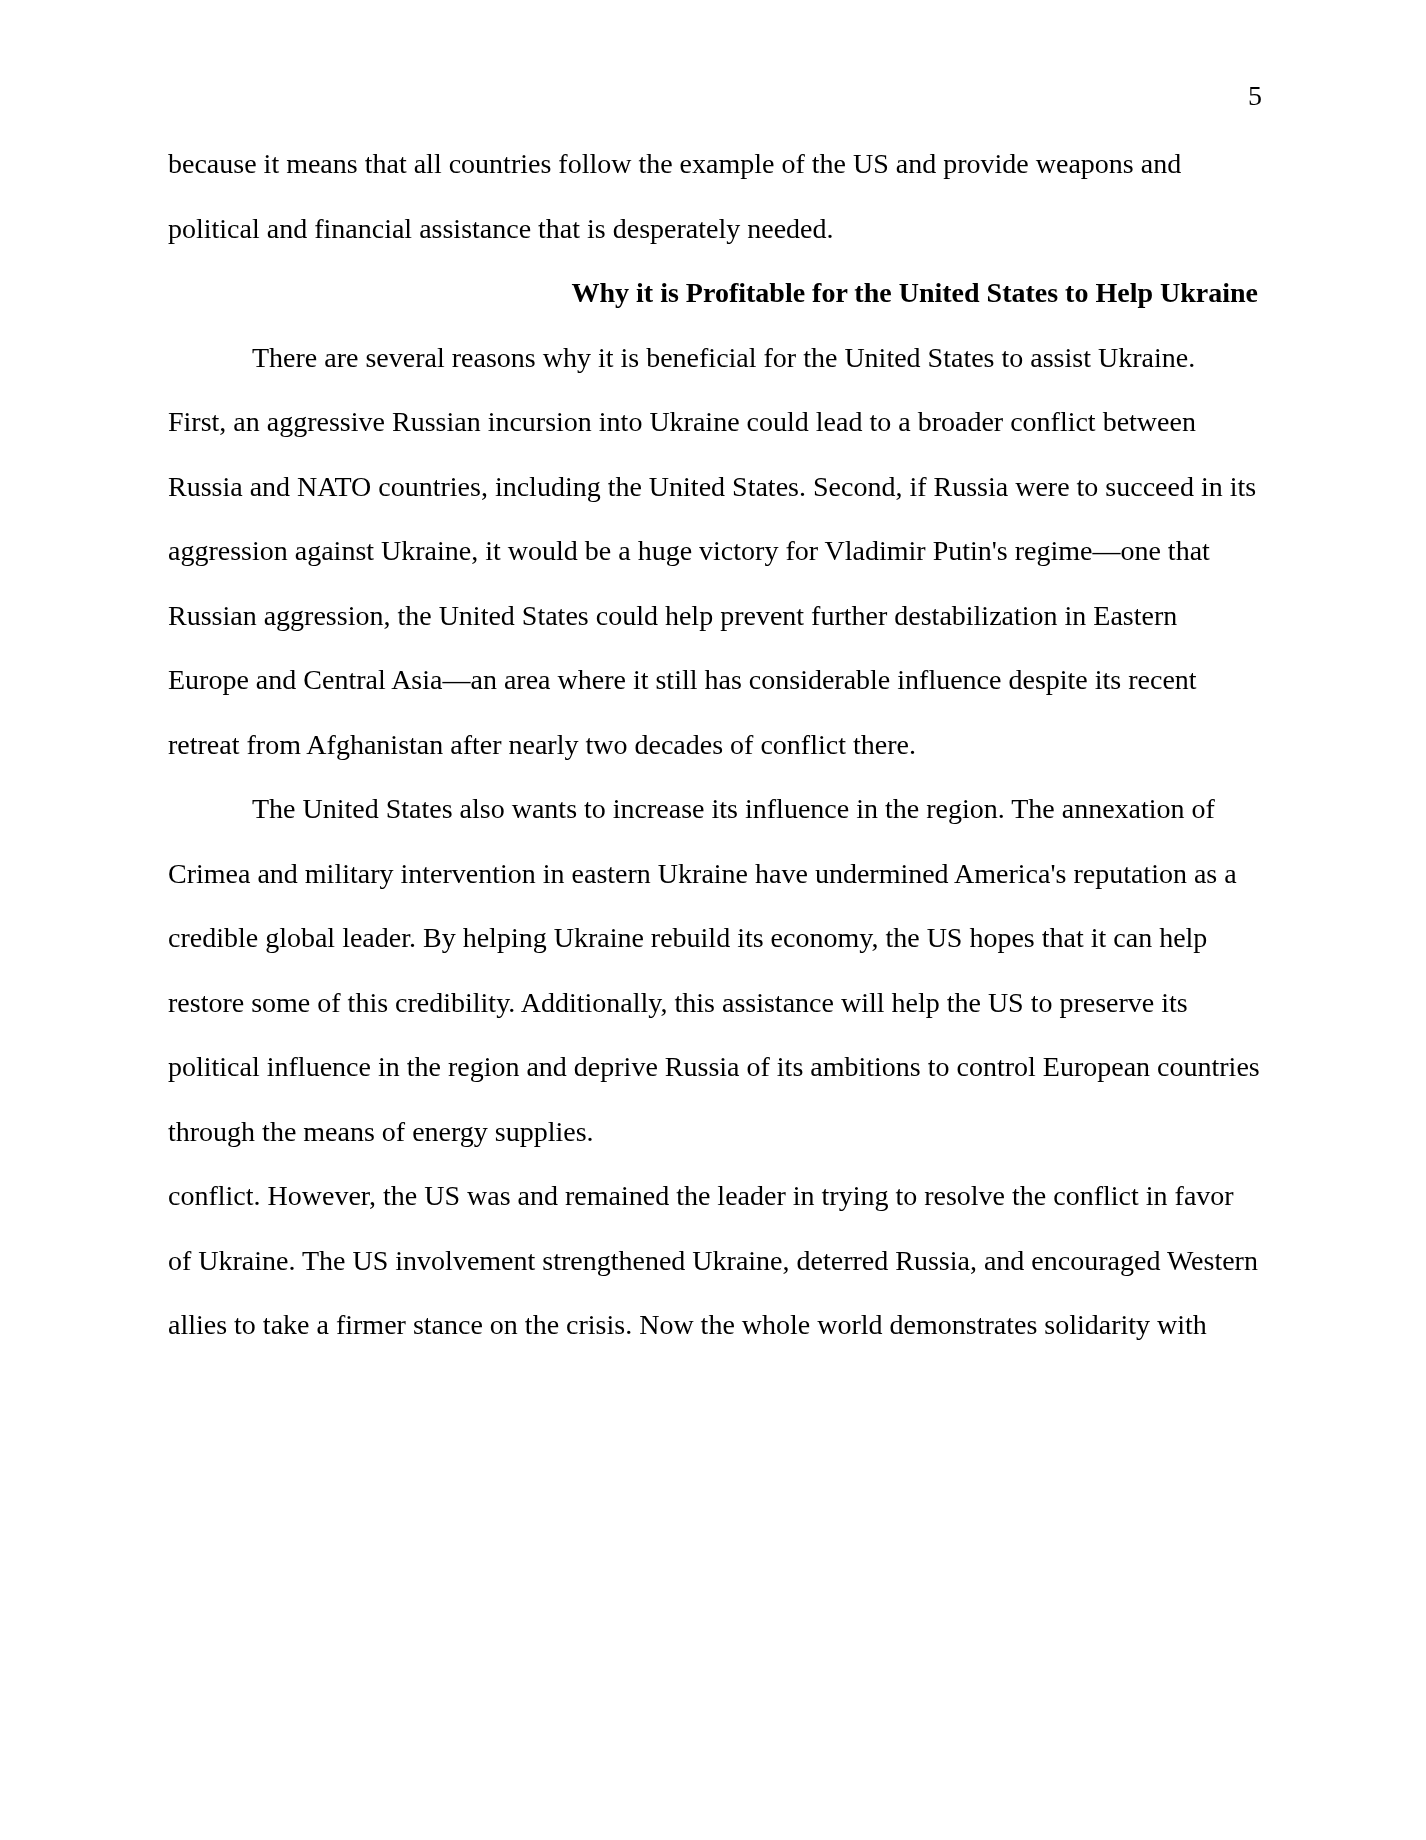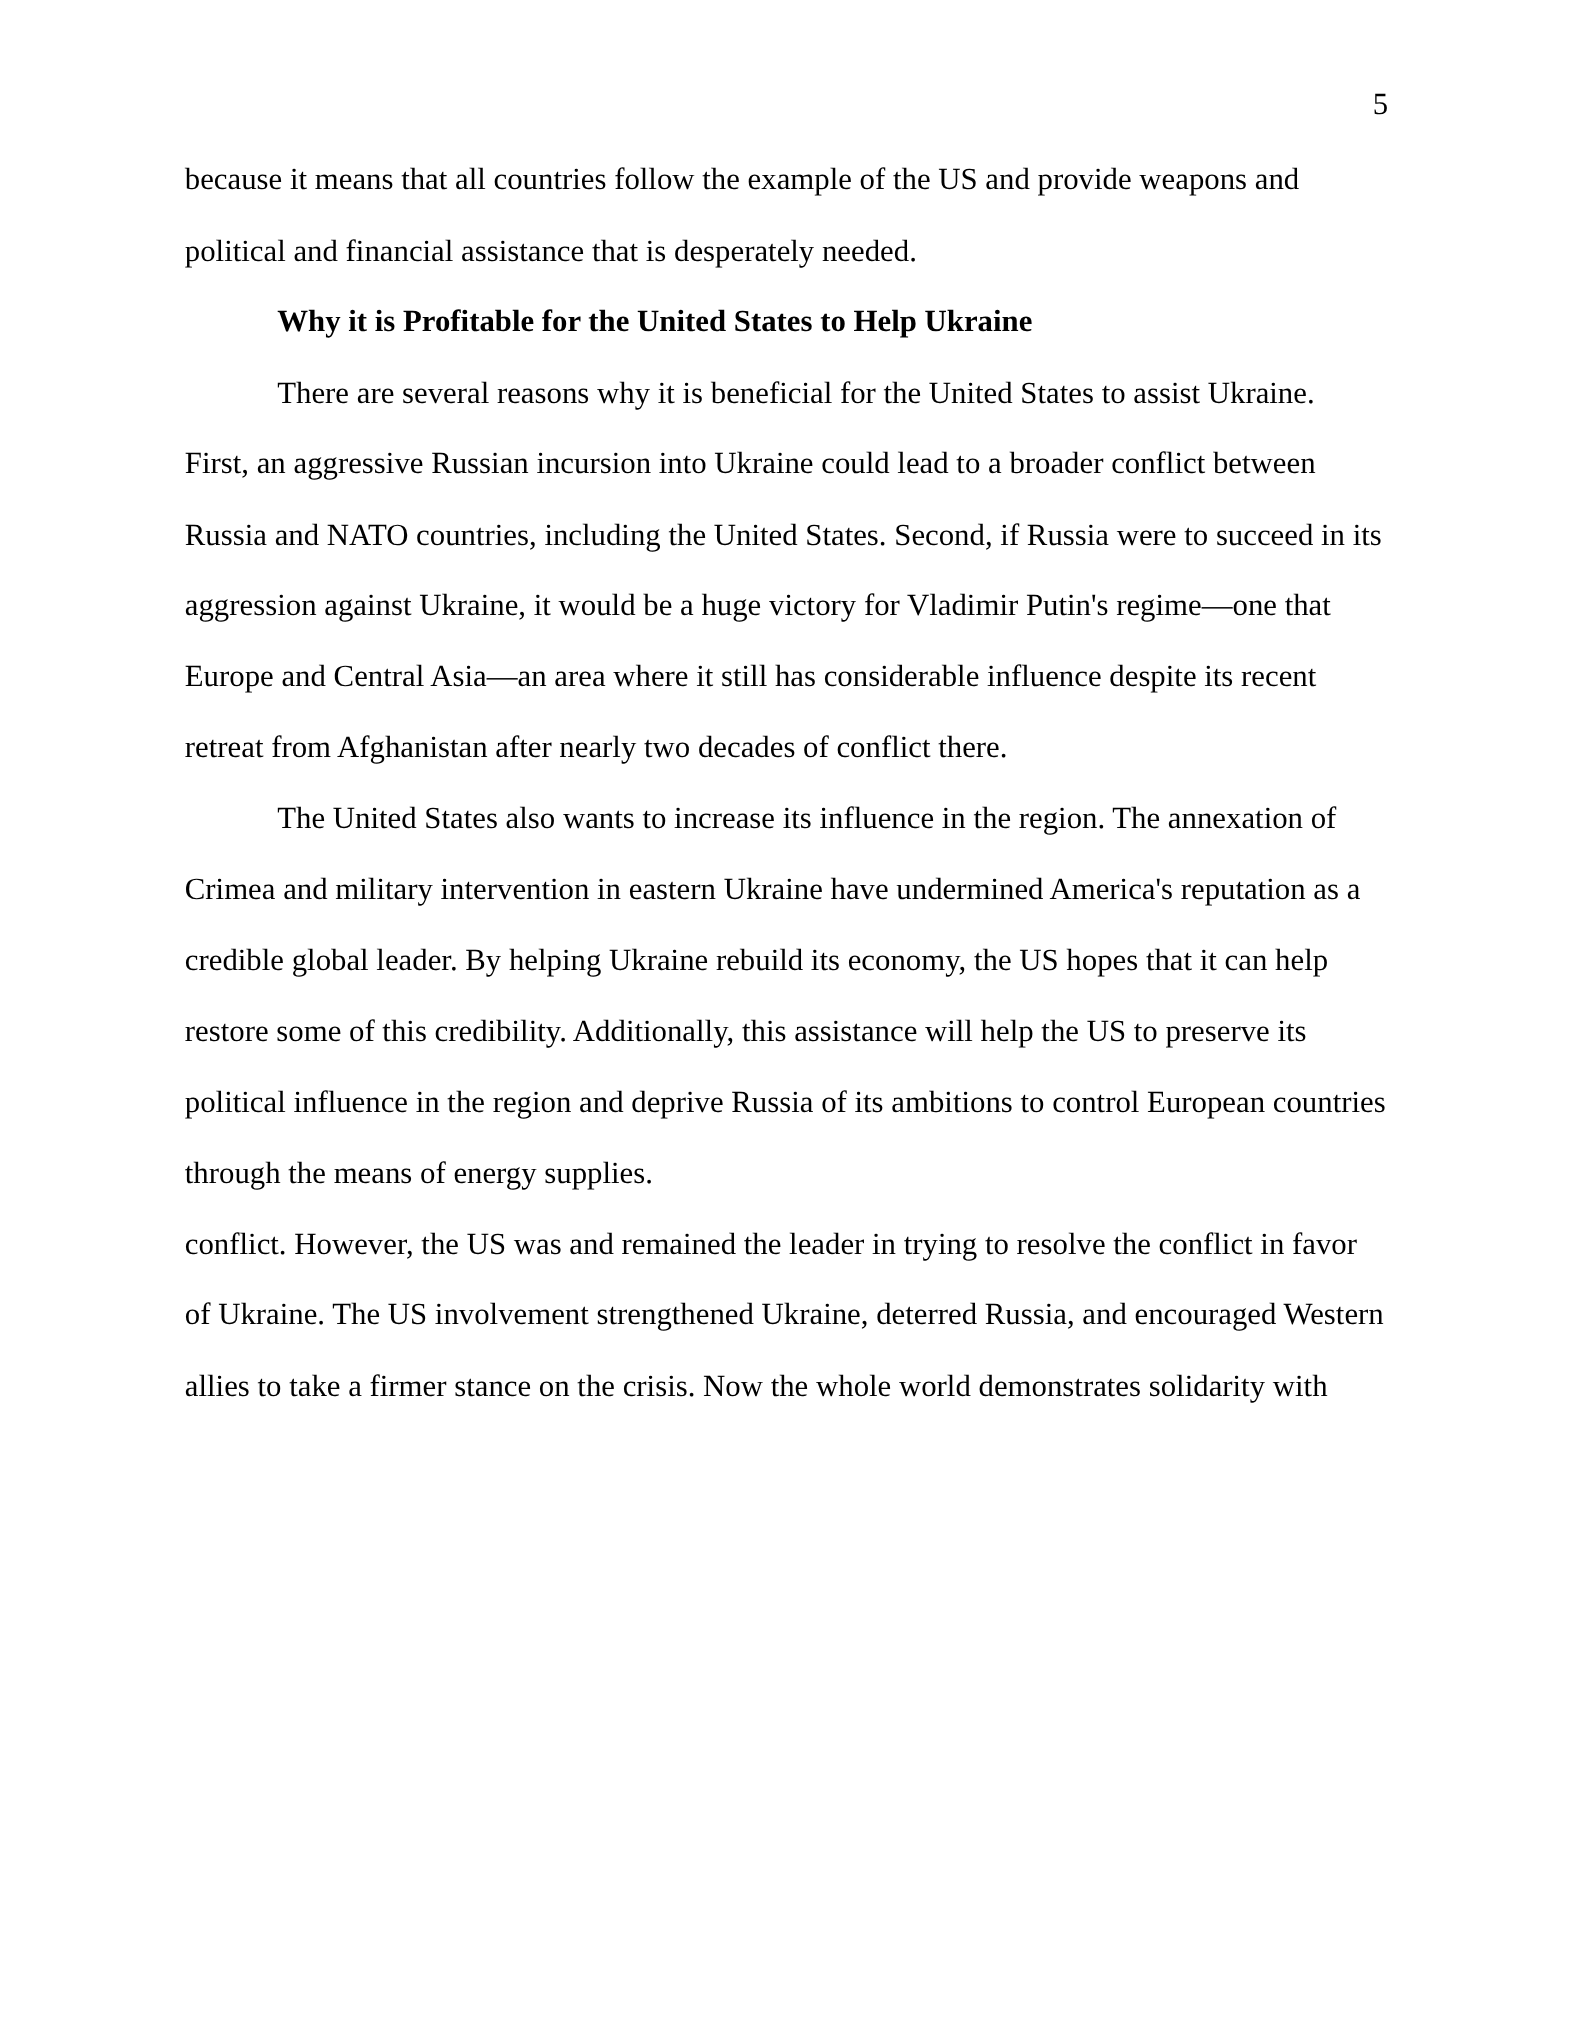--- a/index.html
+++ b/index.html
@@ -33,21 +33,21 @@
   .line {
     height: 64.5px;
     line-height: 64.5px;
     white-space: nowrap;
   }
   .block.paragraph .line.indent {
     text-indent: 84px; 
   }
   .block.heading .line {
     font-weight: bold;
-    text-align: left;
+    text-align: right;
     padding-left: 84px; 
   }
 </style>
 </head>
 <body>
 
 <div class="page" style="background: rgb(255, 255, 255); color: rgb(0, 0, 0);">
   <div class="page-number">5</div>
   <div class="content">
       <div class="block paragraph">
@@ -55,20 +55,21 @@
         <div class="line">political and financial assistance that is desperately needed.</div>
       </div>
       <div class="block heading">
         <div class="line">Why it is Profitable for the United States to Help Ukraine</div>
       </div>
       <div class="block paragraph">
         <div class="line indent">There are several reasons why it is beneficial for the United States to assist Ukraine.</div>
         <div class="line">First, an aggressive Russian incursion into Ukraine could lead to a broader conflict between</div>
         <div class="line">Russia and NATO countries, including the United States. Second, if Russia were to succeed in its</div>
         <div class="line">aggression against Ukraine, it would be a huge victory for Vladimir Putin's regime—one that</div>
+        <div class="line">Russian aggression, the United States could help prevent further destabilization in Eastern</div>
         <div class="line">Europe and Central Asia—an area where it still has considerable influence despite its recent</div>
         <div class="line">retreat from Afghanistan after nearly two decades of conflict there.</div>
       </div>
       <div class="block paragraph">
         <div class="line indent">The United States also wants to increase its influence in the region. The annexation of</div>
         <div class="line">Crimea and military intervention in eastern Ukraine have undermined America's reputation as a</div>
         <div class="line">credible global leader. By helping Ukraine rebuild its economy, the US hopes that it can help</div>
         <div class="line">restore some of this credibility. Additionally, this assistance will help the US to preserve its</div>
         <div class="line">political influence in the region and deprive Russia of its ambitions to control European countries</div>
         <div class="line">through the means of energy supplies.</div>

